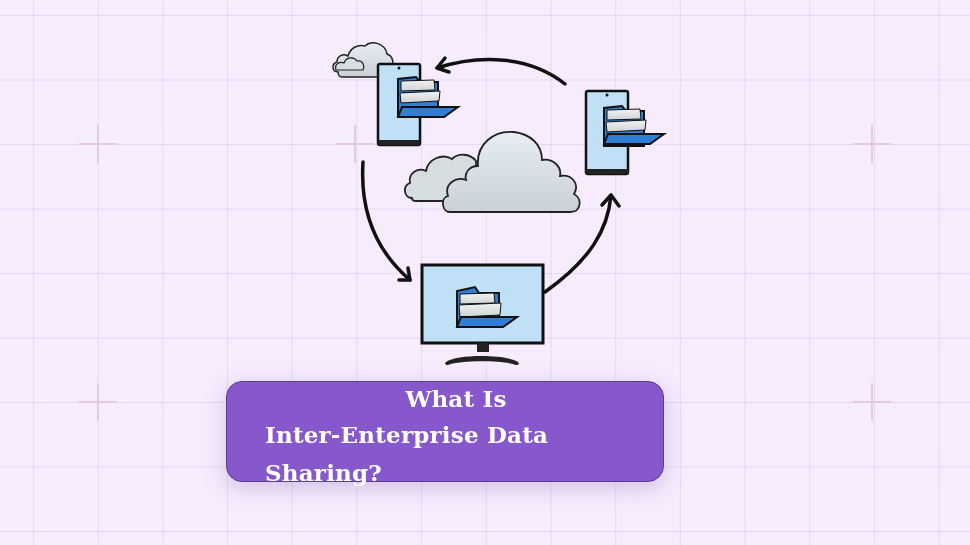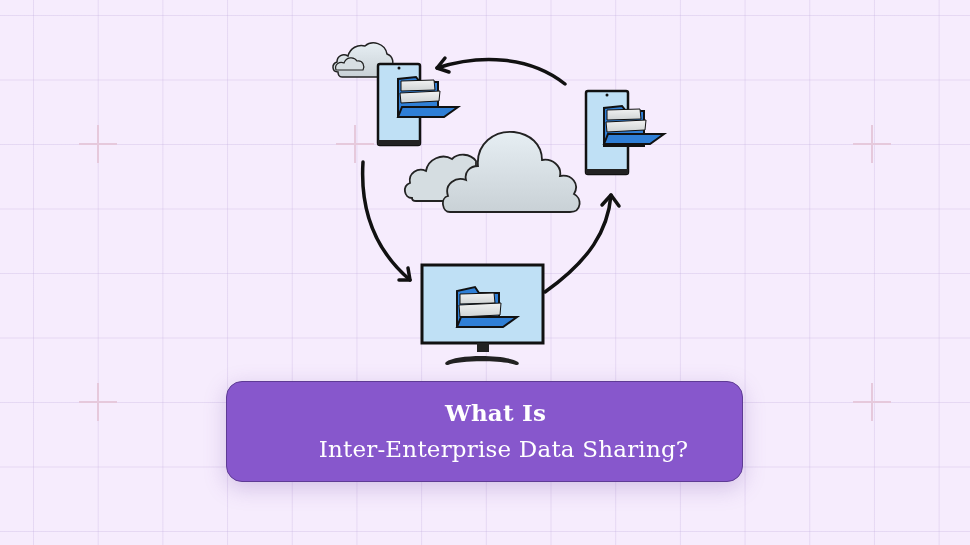--- a/index.html
+++ b/index.html
@@ -15,30 +15,30 @@
       linear-gradient(to bottom, rgba(200,180,225,0.35) 1px, transparent 1px);
     background-size:64.7px 64.5px;
     background-position:33px 15px;
   }
   .cross { position:absolute; width:38px; height:38px; }
   .cross::before, .cross::after { content:""; position:absolute; background:#e6c9dc; }
   .cross::before { left:0; top:18px; width:38px; height:1.5px; }
   .cross::after { left:18px; top:0; width:1.5px; height:38px; }
   svg.illus { position:absolute; left:0; top:0; }
   .banner {
-    position:absolute; left:226px; top:381px; width:517px; height:101px;
+    position:absolute; left:226px; top:381px; width:438px; height:101px;
     background:#8757cc; border:1px solid #5e3b94; border-radius:16px;
     box-shadow:0 6px 22px rgba(120,80,170,0.28);
     box-sizing:border-box;
-    display:flex; flex-direction:column; align-items:center; justify-content:center;
+    display:flex; flex-direction:column; align-items:center; justify-content:space-between;
     color:#ffffff;
     padding-left:22px;
   }
   .banner .l1 { font-size:23px; line-height:34px; font-weight:bold; letter-spacing:0.2px; }
-  .banner .l2 { font-size:23px; line-height:38px; font-weight:normal; letter-spacing:0.2px;margin-left:16px; }
+  .banner .l2 { font-size:23px; line-height:38px; font-weight:bold; letter-spacing:0.2px;margin-left:16px; }
 </style>
 </head>
 <body>
 
 <div class="grid"></div>
 <div class="cross" style="left:79px;top:125px"></div>
 <div class="cross" style="left:336px;top:125px"></div>
 <div class="cross" style="left:853px;top:125px"></div>
 <div class="cross" style="left:79px;top:383px"></div>
 <div class="cross" style="left:853px;top:383px"></div>

